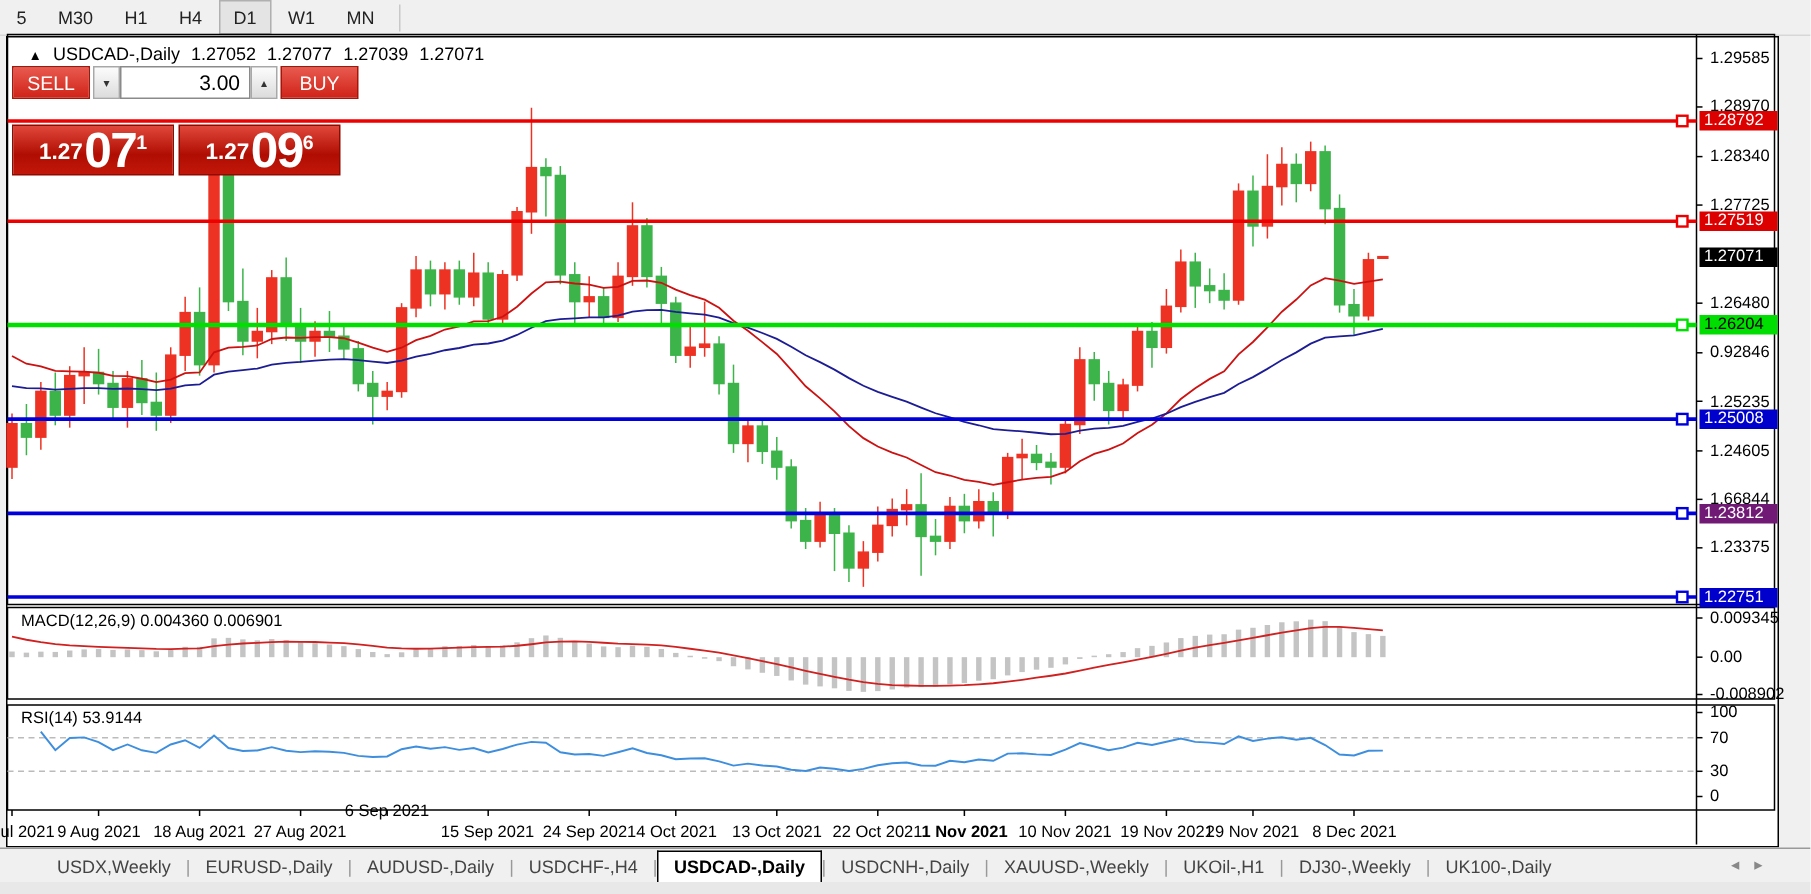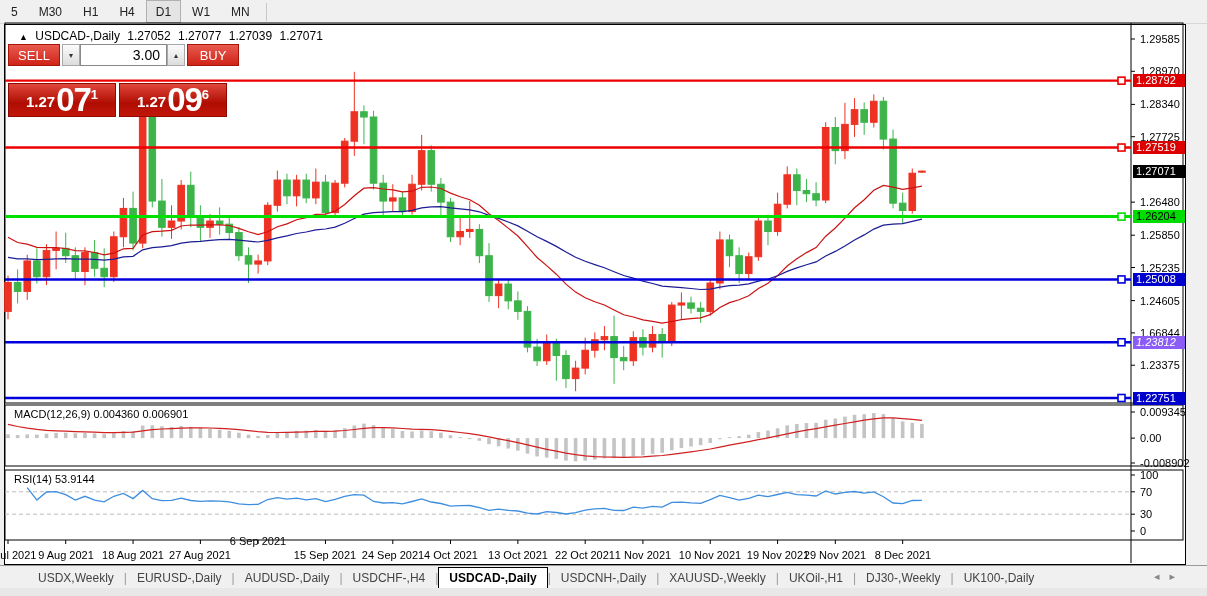--- a/index.html
+++ b/index.html
@@ -421,29 +421,29 @@
     <line x1="777.5999999999999" y1="540" x2="777.5999999999999" y2="544" stroke="#000" stroke-width="1"></line>
     <line x1="835.3199999999999" y1="540" x2="835.3199999999999" y2="544" stroke="#000" stroke-width="1"></line>
     <line x1="902.66" y1="540" x2="902.66" y2="544" stroke="#000" stroke-width="1"></line>
   </svg>
 
 <div id="overlay" style="position:absolute;left:0;top:0;width:1207px;height:596px;z-index:20;pointer-events:none;">
     <div class="badge" style="top:74px;background:#dd0000;color:#ffffff;">1.28792</div>
     <div class="badge" style="top:141px;background:#dd0000;color:#ffffff;">1.27519</div>
     <div class="badge" style="top:210px;background:#00dd00;color:#000000;">1.26204</div>
     <div class="badge" style="top:273px;background:#0000cc;color:#ffffff;">1.25008</div>
-    <div class="badge" style="top:336px;background:#8b5cf6;color:#ffffff;font-style:italic;">1.23812</div>
+    <div class="badge" style="top:336px;background:#701a75;color:#ffffff;">1.23812</div>
     <div class="badge" style="top:392px;background:#0000cc;color:#ffffff;">1.22751</div>
     <div class="badge" style="top:165px;background:#000000;color:#ffffff;">1.27071</div>
     <div class="axis-label" style="left:1140px;top:33px;">1.29585</div>
     <div class="axis-label" style="left:1140px;top:65px;">1.28970</div>
     <div class="axis-label" style="left:1140px;top:98px;">1.28340</div>
     <div class="axis-label" style="left:1140px;top:131px;">1.27725</div>
     <div class="axis-label" style="left:1140px;top:196px;">1.26480</div>
-    <div class="axis-label" style="left:1140px;top:229px;">1.25850</div>
+    <div class="axis-label" style="left:1140px;top:229px;">0.92846</div>
     <div class="axis-label" style="left:1140px;top:262px;">1.25235</div>
     <div class="axis-label" style="left:1140px;top:295px;">1.24605</div>
     <div class="axis-label" style="left:1140px;top:327px;">1.66844</div>
     <div class="axis-label" style="left:1140px;top:359px;">1.23375</div>
     <div class="axis-label" style="left:1140px;top:406px;">0.009345</div>
     <div class="axis-label" style="left:1140px;top:432px;">0.00</div>
     <div class="axis-label" style="left:1140px;top:457px;">-0.008902</div>
     <div class="pane-label" style="left:14px;top:408px;">MACD(12,26,9) 0.004360 0.006901</div>
     <div class="axis-label" style="left:1140px;top:469px;">100</div>
     <div class="axis-label" style="left:1140px;top:486px;">70</div>
@@ -453,21 +453,21 @@
     <div class="date-label" style="left:8px;top:549px;">30 Jul 2021</div>
     <div class="date-label" style="left:66px;top:549px;">9 Aug 2021</div>
     <div class="date-label" style="left:133px;top:549px;">18 Aug 2021</div>
     <div class="date-label" style="left:200px;top:549px;">27 Aug 2021</div>
     <div class="date-label" style="left:258px;top:535px;">6 Sep 2021</div>
     <div class="date-label" style="left:325px;top:549px;">15 Sep 2021</div>
     <div class="date-label" style="left:393px;top:549px;">24 Sep 2021</div>
     <div class="date-label" style="left:451px;top:549px;text-align:right;">4 Oct 2021</div>
     <div class="date-label" style="left:518px;top:549px;">13 Oct 2021</div>
     <div class="date-label" style="left:585px;top:549px;">22 Oct 2021</div>
-    <div class="date-label" style="left:643px;top:549px;">1 Nov 2021</div>
+    <div class="date-label" style="left:643px;top:549px;font-weight:bold;">1 Nov 2021</div>
     <div class="date-label" style="left:710px;top:549px;">10 Nov 2021</div>
     <div class="date-label" style="left:778px;top:549px;">19 Nov 2021</div>
     <div class="date-label" style="left:835px;top:549px;">29 Nov 2021</div>
     <div class="date-label" style="left:903px;top:549px;">8 Dec 2021</div>
   </div>
 
 <div class="trade-panel">
   <div class="tp-row1">
     <div class="btn-trade">SELL</div>
     <div class="spinner">

